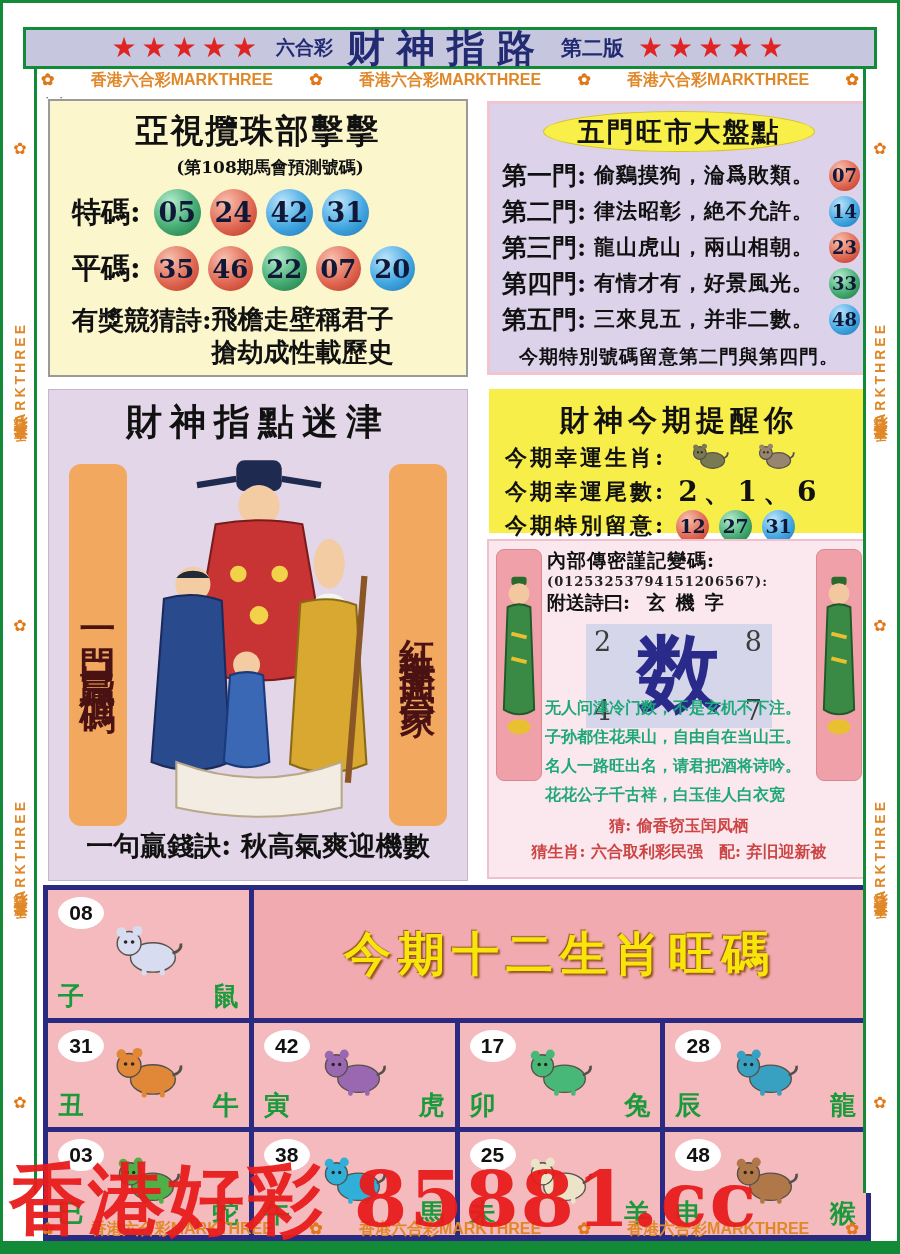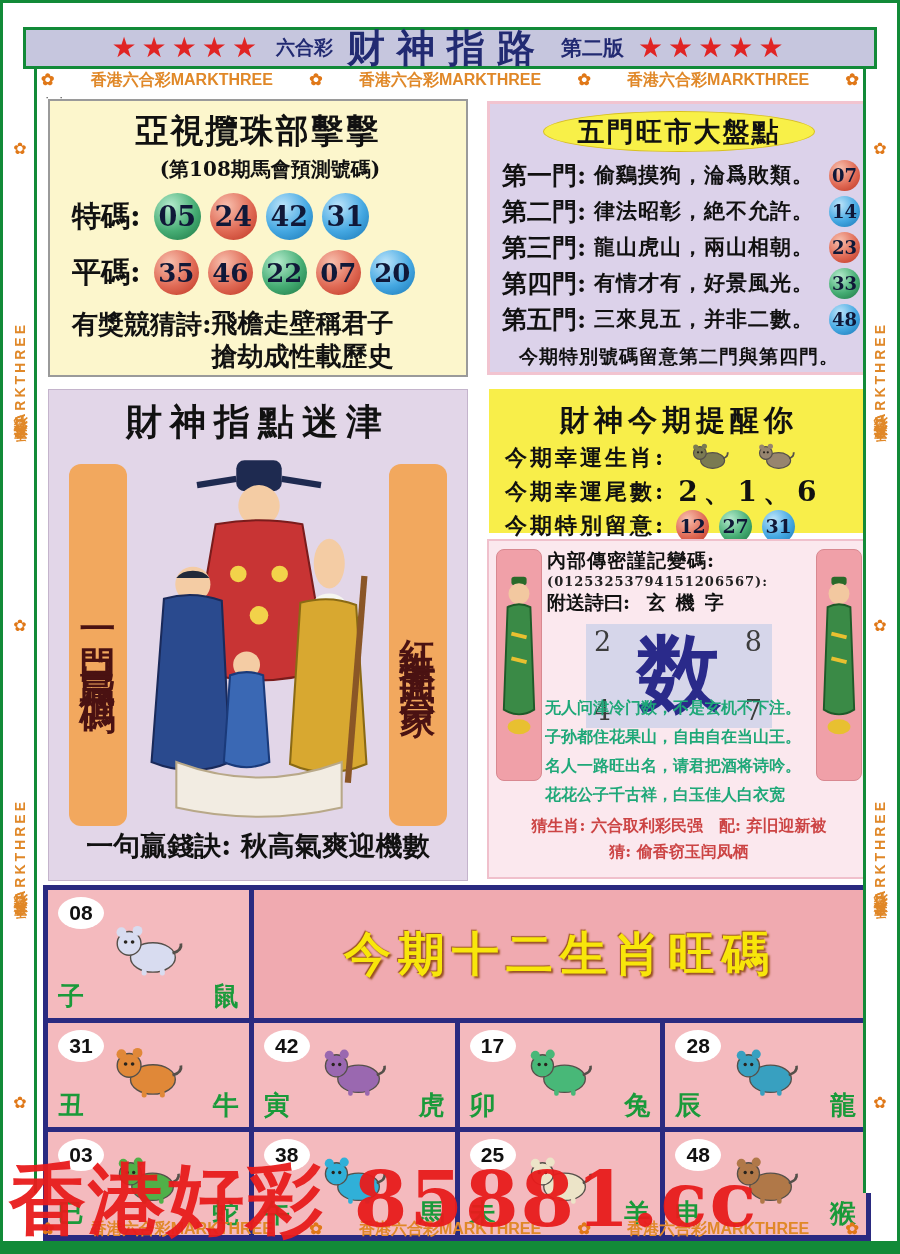--- a/index.html
+++ b/index.html
@@ -41,21 +41,21 @@
   .ball.blue  { background:radial-gradient(circle at 35% 28%, #bce4fa, #45a8e2 55%, #1c7ab8 95%); }
   .ball-lg { width:47px; height:47px; font-size:27px; }
   .ball-md { width:45px; height:45px; font-size:26px; }
   .ball-sm { width:31px; height:31px; font-size:18px; }
   .ball-rm { width:33px; height:33px; font-size:19px; }
 
   
   .boxA { position:absolute; left:45px; top:96px; width:420px; height:278px; background:#fcf6cc;
           border:2px solid #9a9a9a; text-align:center; }
   .boxA .title { font-size:33px; font-weight:bold; color:#111; margin-top:8px; letter-spacing:2px; }
-  .boxA .subtitle { font-size:20px; font-weight:bold; color:#111; margin-top:2px;padding-left:24px; }
+  .boxA .subtitle { font-size:17px; font-weight:bold; color:#111; margin-top:2px;padding-left:24px; }
   .ball-row { display:flex; align-items:center; gap:9px; padding-left:22px; margin-top:10px; }
   .ball-row .row-label { font-size:29px; font-weight:bold; color:#111; margin-right:4px; }
   .boxA .poem { display:flex; align-items:flex-start; text-align:left; padding-left:14px; margin-top:12px;margin-left:8px; }
   .boxA .poem .row-label{ font-size:26px; font-weight:bold; color:#111; }
   .boxA .poem .lines { font-size:26px; font-weight:bold; color:#111; line-height:1.25; }
 
   
   .boxB { position:absolute; left:45px; top:386px; width:420px; height:492px; background:#e2d6e8;
           border:1px solid #c4b4cc; }
   .boxB .title { text-align:center; font-size:36px; font-weight:bold; color:#111; margin-top:8px; letter-spacing:8px; }
@@ -338,22 +338,22 @@
         <span class="big">数</span>
       </div>
     </div>
     <div class="poems">
       <div class="pline">无人问津冷门数，不是玄机不下注。</div>
       <div class="pline">子孙都住花果山，自由自在当山王。</div>
       <div class="pline">名人一路旺出名，请君把酒将诗吟。</div>
       <div class="pline">花花公子千古祥，白玉佳人白衣宽</div>
     </div>
     <div class="red-lines">
+      <div class="rl">猜: 偷香窃玉闰凤栖</div>
       <div class="rl">猜生肖: 六合取利彩民强　配: 弃旧迎新被</div>
-      <div class="rl">猜: 偷香窃玉闰凤栖</div>
     </div>
   </div>
 
   <div class="grid">
 
     <div class="cell">
       <span class="badge">08</span>
       <svg class="animal-svg" width="80" height="56" viewBox="0 0 110 80" fill="#d8dcf0">
         <ellipse cx="62" cy="52" rx="32" ry="21" stroke="#55504a" stroke-width="2"></ellipse>
           <circle cx="28" cy="32" r="17" stroke="#55504a" stroke-width="2"></circle>

